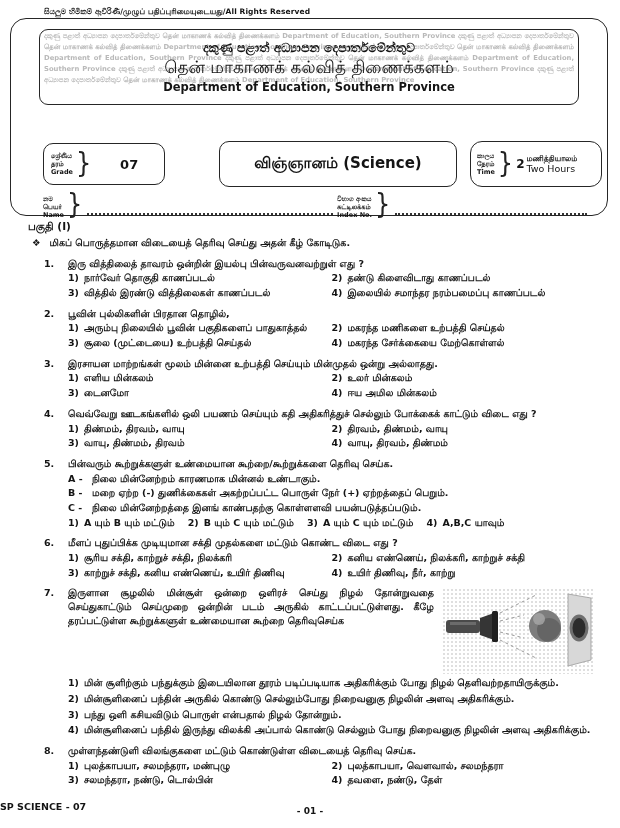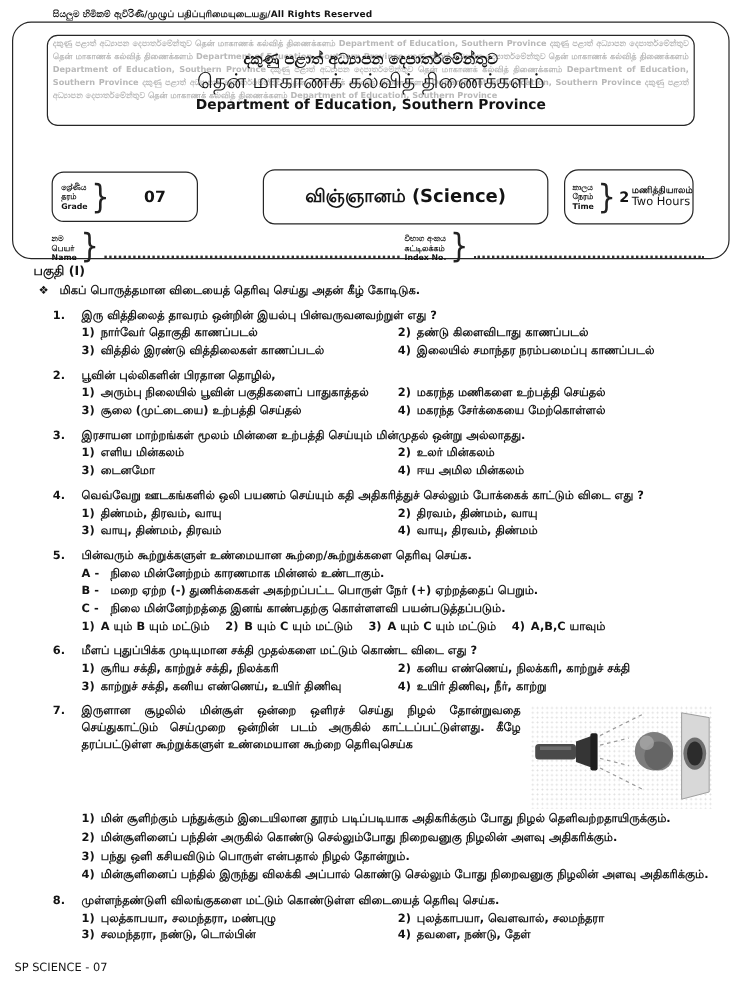--- a/index.html
+++ b/index.html
@@ -21,21 +21,21 @@
     display:flex; flex-direction:column; align-items:center; justify-content:center; }
   .title-ta { font-size:10px; font-weight:700; }
   .title-mix { font-size:9.5px; font-weight:700; }
   .smallstack { display:flex; flex-direction:column; justify-content:center; font-size:6.5px; font-weight:700; line-height:1.25; }
   .brace { font-size:24px; font-weight:400; transform:scaleY(1.15); margin:0 3px; color:#222; }
   .gradebox { position:absolute; left:32px; top:124px; width:122px; height:42px; border:1.6px solid #262626; border-radius:10px;
     display:flex; align-items:center; padding-left:7px;justify-content:center; }
   .gradeval { flex:1; text-align:center; font-size:13px; font-weight:700; }
   .subjectbox { position:absolute; left:208px; top:122px; width:238px; height:46px; border:1.6px solid #262626; border-radius:10px;
     display:flex; align-items:center; justify-content:center; font-size:15px; font-weight:700; }
-  .timebox { position:absolute; left:459px; top:122px; width:108px; height:46px; border:1.6px solid #262626; border-radius:12px;
+  .timebox { position:absolute; left:459px; top:122px; width:132px; height:46px; border:1.6px solid #262626; border-radius:12px;
     display:flex; align-items:center; padding-left:6px; }
   .time2 { font-size:12px; font-weight:700; margin-right:2px; }
   .timestack { display:flex; flex-direction:column; line-height:1.2; }
   .time-ta { font-size:7.5px; font-weight:700; }
   .time-en { font-size:9.5px; font-weight:400; }
   .namerow { position:absolute; left:32px; right:16px; top:172px; display:flex; align-items:flex-end; }
   .dotfill { flex:1; border-bottom:2px dotted #333; height:18px; margin:0 4px 4px 2px; }
   .dotfill.short { flex:0.78; }
   .content { position:absolute; top:219px; left:28px; width:566px; font-size:9.5px; line-height:1.44; font-weight:600; }
   .part-title { text-align:left; font-weight:700; font-size:10.5px; margin-bottom:2px; }
@@ -48,21 +48,21 @@
   .optno { flex:none; font-weight:700; margin-right:5px; }
   .optsrow { display:flex; gap:13px; margin-top:1px; }
   .stmt { display:flex; margin-top:1px; }
   .stmtlabel { flex:none; width:24px; font-weight:700; }
   .q7top { display:flex; gap:8px; }
   .q7stem { flex:1; text-align:justify; }
   .q7fig { flex:none; width:152px; height:86px; margin-top:2px;
     background-image:radial-gradient(circle,#dedede 0.7px,rgba(0,0,0,0) 0.9px); background-size:4px 4px; }
   .optstack .opt { margin-top:2px; }
   .optstack .opt .otext { text-align:justify; }
-  .footer-left { position:absolute; left:12px; bottom:16px; font-size:9.5px; font-weight:400;text-align:center; }
+  .footer-left { position:absolute; left:0; bottom:16px; font-size:9.5px; font-weight:700;text-align:center; }
   .footer-center { position:absolute; left:0; right:0; bottom:12px; text-align:center; font-size:9px; font-weight:600; }
 </style>
 </head>
 <body>
 
 <div class="page">
 
   <div class="rights">සියලුම හිමිකම් ඇවිරිණි/முழுப் பதிப்புரிமையுடையது/All Rights Reserved</div>
 
   <div class="outer">
@@ -360,14 +360,15 @@
               <span class="optno">4)</span>
               <span class="otext">தவளை, நண்டு, தேள்</span>
             </div>
         </div>
       </div>
     </div>
 
   </div>
 
   <div class="footer-left">SP SCIENCE - 07</div>
+  <div class="footer-center">- 01 -</div>
 
 </div>
 
 </body></html>

